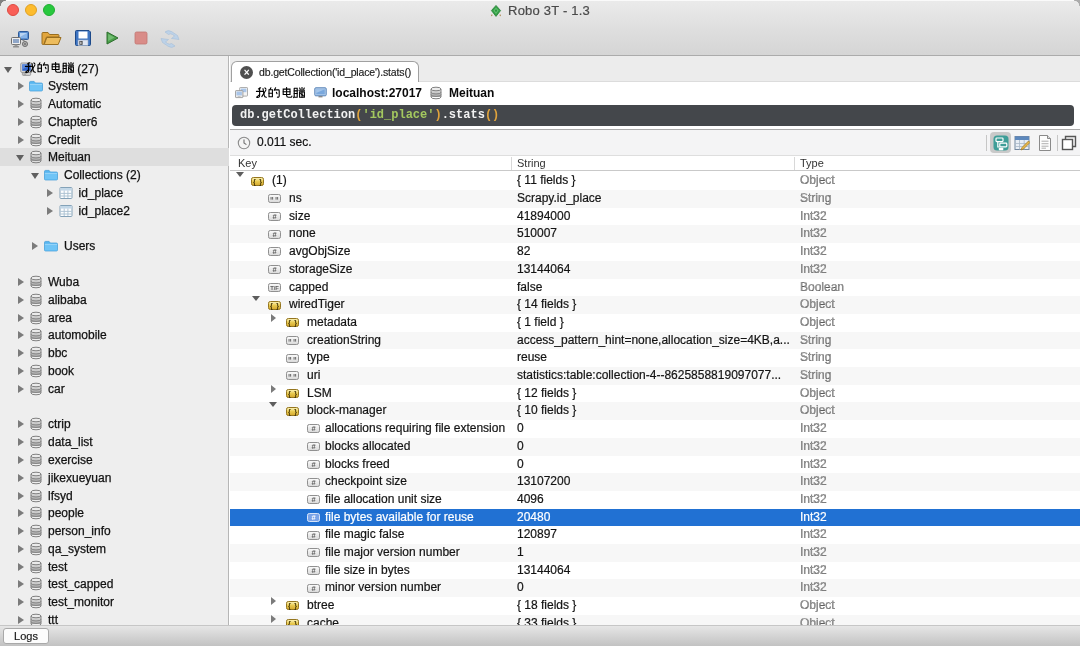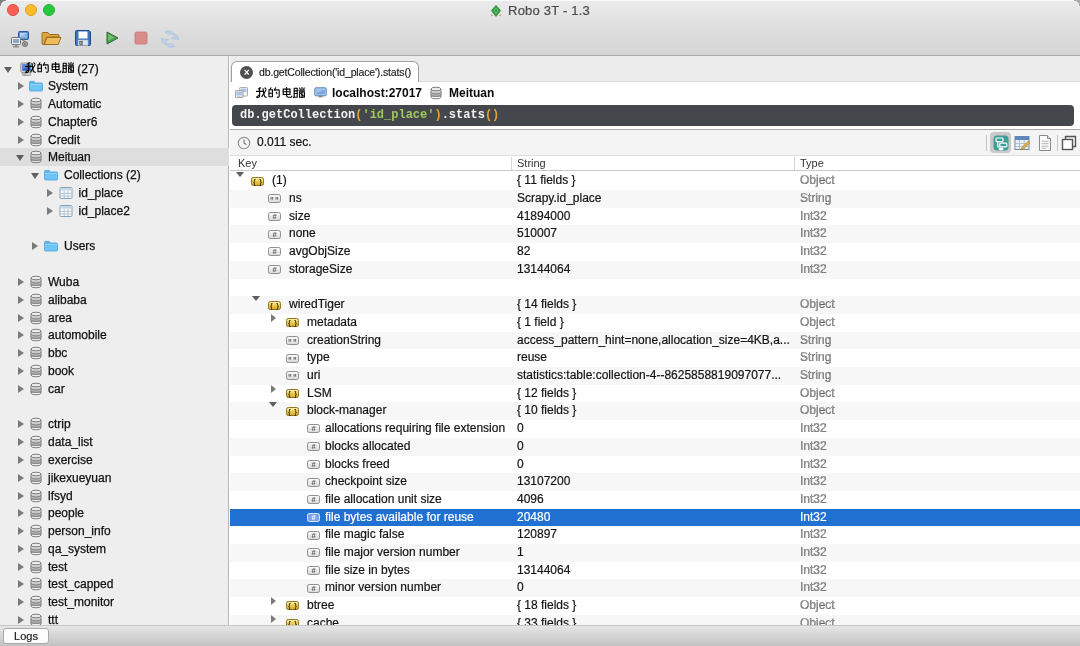--- a/index.html
+++ b/index.html
@@ -550,20 +550,29 @@
     </div>
     <div class="r abs alt" style="top:88.5px">
       <svg class="picon" style="left:38px;width:13px;height:9px" viewBox="0 0 13 9">
         <rect x="0.5" y="0.5" width="12" height="8" rx="1.8" fill="url(#gpill)" stroke="#909090" stroke-width="1"></rect>
         <text x="6.5" y="7.3" font-size="7.5" font-weight="bold" text-anchor="middle" fill="#5a5a5a" font-family="Liberation Sans">#</text>
       </svg>
       <span style="left:59px">storageSize</span>
       <span class="val">13144064</span>
       <span class="typ">Int32</span>
     </div>
+    <div class="r abs" style="top:106.2px">
+      <svg class="picon" style="left:38px;width:13px;height:9px" viewBox="0 0 13 9">
+        <rect x="0.5" y="0.5" width="12" height="8" rx="1.8" fill="url(#gpill)" stroke="#909090" stroke-width="1"></rect>
+        <text x="6.5" y="7" font-size="5.8" font-weight="bold" text-anchor="middle" fill="#5a5a5a" font-family="Liberation Sans">T/F</text>
+      </svg>
+      <span style="left:59px">capped</span>
+      <span class="val">false</span>
+      <span class="typ">Boolean</span>
+    </div>
     <div class="r abs alt" style="top:123.9px">
       <span class="ra-e" style="left:22px"></span>
       <svg class="picon" style="left:38px;width:13px;height:9px" viewBox="0 0 13 9">
         <rect x="0.5" y="0.5" width="12" height="8" rx="1.8" fill="url(#gobj)" stroke="#95761f" stroke-width="1"></rect>
         <text x="2" y="7" font-size="7.2" font-weight="bold" fill="#443607" font-family="Liberation Sans">{</text>
         <text x="8.2" y="7" font-size="7.2" font-weight="bold" fill="#443607" font-family="Liberation Sans">}</text>
       </svg>
       <span style="left:59px">wiredTiger</span>
       <span class="val">{ 14 fields }</span>
       <span class="typ">Object</span>

